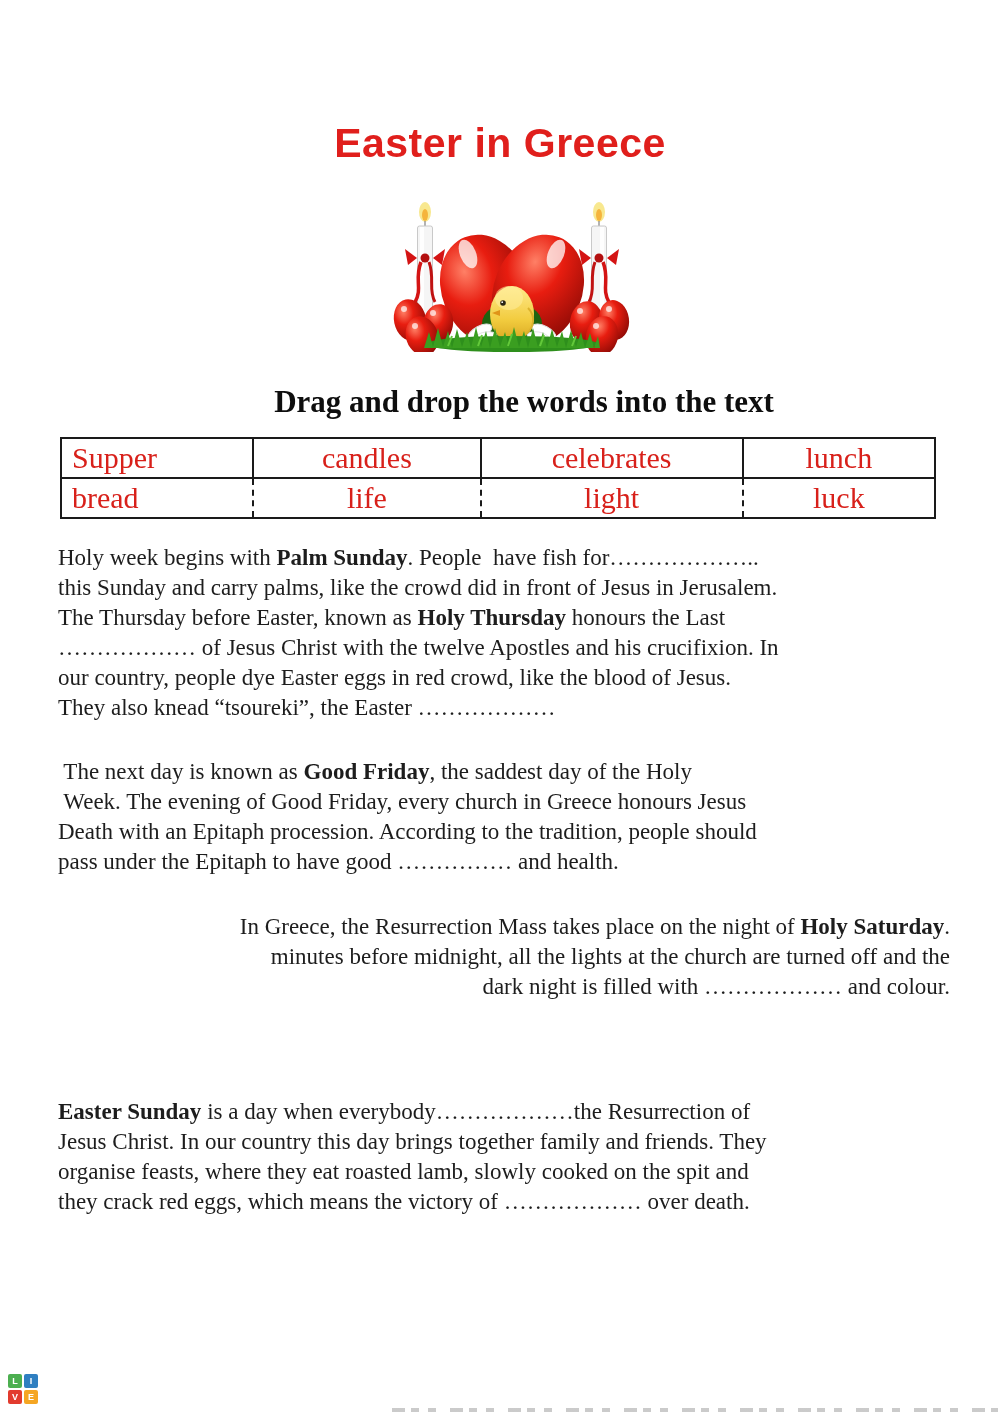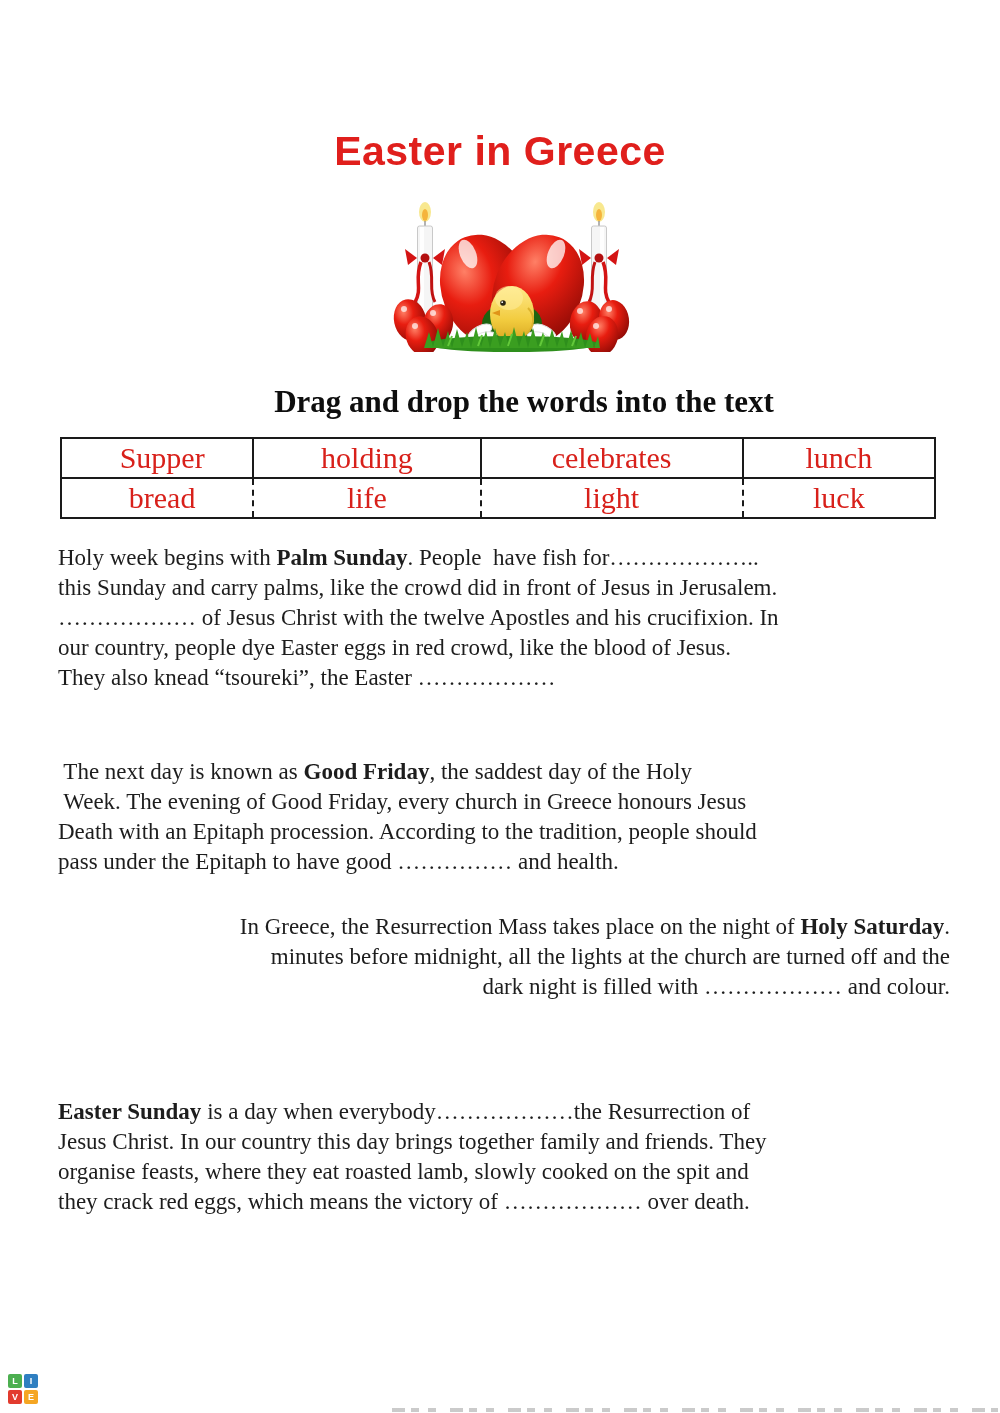--- a/index.html
+++ b/index.html
@@ -3,41 +3,41 @@
 <meta charset="utf-8">
 <style>
   html,body{margin:0;padding:0;}
   body{
     width:1000px;height:1413px;position:relative;overflow:hidden;
     background:#ffffff;font-family:"Liberation Serif",serif;
   }
   .page-title{
     position:absolute;top:120px;left:0;width:1000px;text-align:center;
     font-family:"Liberation Sans",sans-serif;font-weight:700;font-size:41px;
-    color:#e01f1c;letter-spacing:0.5px;margin-top:8px;
+    color:#e01f1c;letter-spacing:0.5px;
   }
   .hero{position:absolute;top:196px;left:388px;width:248px;height:156px;}
   .instruction{
     position:absolute;top:384px;left:0;width:1000px;text-align:center;
     font-family:"Liberation Serif",serif;font-weight:700;font-size:31px;color:#0e0e0e;margin-left:24px;
   }
   table.word-bank{
     position:absolute;top:437px;left:60px;width:876px;
     border-collapse:collapse;table-layout:fixed;
     border:2px solid #1a1a1a;
   }
   table.word-bank td{
     height:38px;vertical-align:middle;text-align:center;
     font-family:"Liberation Serif",serif;font-size:30px;color:#d8201a;
     padding:0;
   }
   table.word-bank tr.r1 td{border-bottom:2px solid #1a1a1a;}
   table.word-bank tr.r1 td:not(:last-child){border-right:2px solid #1a1a1a;}
   table.word-bank tr.r2 td:not(:last-child){border-right:2px dashed #1a1a1a;}
-  table.word-bank td.left{text-align:center;padding-left:10px;}
+  table.word-bank td.left{text-align:left;padding-left:10px;}
   .paragraph{
     position:absolute;left:58px;width:892px;
     font-size:23px;line-height:30px;color:#1d1d1d;
   }
   .paragraph .line{white-space:pre;}
   .paragraph b{font-weight:700;margin-top:33px;}
   #p1{top:543px;}
   #p2{top:757px;}
   #p3{top:912px;text-align:right;}
   #p4{top:1097px;}
@@ -170,36 +170,37 @@
 <table class="word-bank">
   <colgroup>
     <col style="width:22%">
       <col style="width:26%">
       <col style="width:30%">
       <col style="width:22%">
   </colgroup>
   <tbody>
       <tr class="r1">
     <td class="left">Supper</td>
-    <td>holding</td>
+    <td>candles</td>
     <td>celebrates</td>
     <td>lunch</td>
   </tr>
   <tr class="r2">
     <td class="left">bread</td>
     <td>life</td>
     <td>light</td>
     <td>luck</td>
   </tr>
 </tbody>
   </table>
 
 <div class="paragraph" id="p1">
     <div class="line"><span>Holy week begins with </span><b>Palm Sunday</b><span>. People  have fish for………………..</span></div>
     <div class="line"><span>this Sunday and carry palms, like the crowd did in front of Jesus in Jerusalem.</span></div>
+    <div class="line"><span>The Thursday before Easter, known as </span><b>Holy Thursday</b><span> honours the Last</span></div>
     <div class="line"><span>……………… of Jesus Christ with the twelve Apostles and his crucifixion. In</span></div>
     <div class="line"><span>our country, people dye Easter eggs in red crowd, like the blood of Jesus.</span></div>
     <div class="line"><span>They also knead “tsoureki”, the Easter ………………</span></div>
   </div>
 <div class="paragraph" id="p2">
     <div class="line"><span> The next day is known as </span><b>Good Friday</b><span>, the saddest day of the Holy</span></div>
     <div class="line"><span> Week. The evening of Good Friday, every church in Greece honours Jesus</span></div>
     <div class="line"><span>Death with an Epitaph procession. According to the tradition, people should</span></div>
     <div class="line"><span>pass under the Epitaph to have good …………… and health.</span></div>
   </div>

